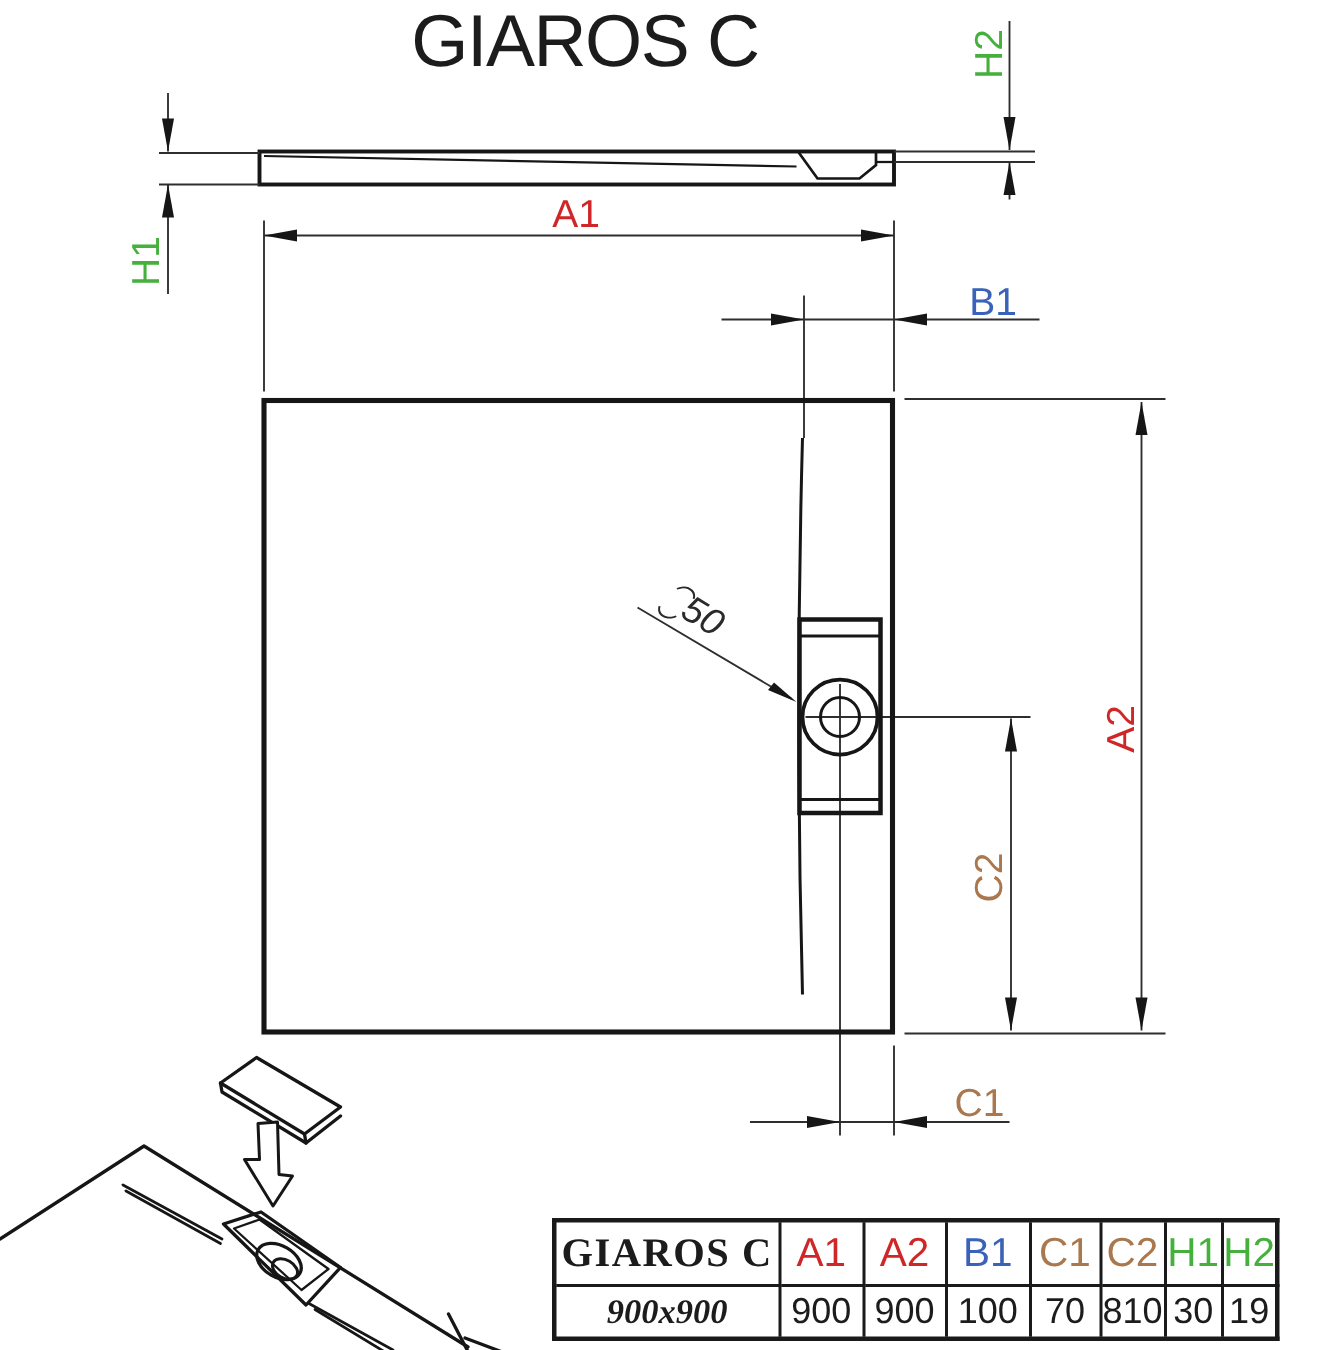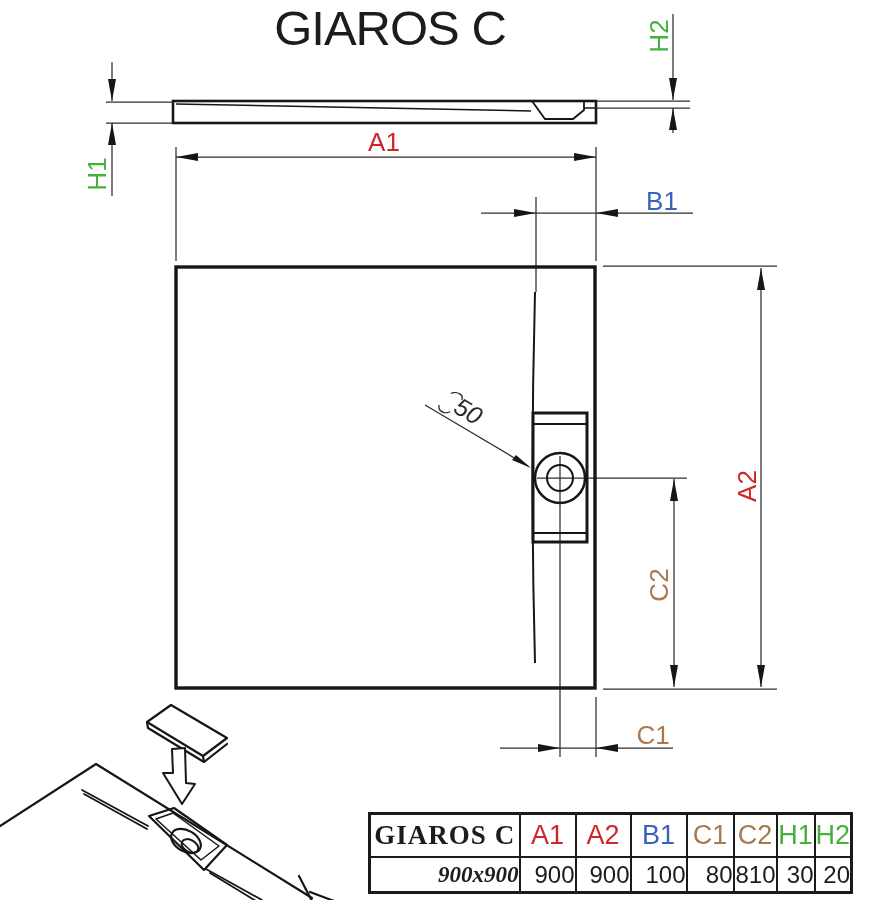--- a/index.html
+++ b/index.html
@@ -13,21 +13,21 @@
              text-align:center;font-size:26px;font-weight:400;}
   .rot{transform:rotate(-90deg);}
   .drain-label{position:absolute;left:424px;top:392px;width:76px;height:30px;
                line-height:30px;text-align:center;font-size:25px;font-style:italic;
                color:#2a2a2a;transform:rotate(31deg);}
   .spec-table{position:absolute;left:368px;top:812px;border-collapse:collapse;
               table-layout:fixed;border:3px solid #1a1a1a;}
   .spec-table td{border:2px solid #1a1a1a;text-align:center;vertical-align:middle;
                  padding:0;color:#1c1c1c;}
   .spec-table tr.hdr td{height:41px;font-size:27px;}
-  .spec-table tr.val td{height:33px;font-size:24px;text-align:right;}
+  .spec-table tr.val td{height:33px;font-size:24px;}
   .cell-model{font-family:"Liberation Serif",serif;font-weight:bold;font-size:27px !important;letter-spacing:1px;}
   .cell-size{font-family:"Liberation Serif",serif;font-weight:bold;font-style:italic;font-size:23px !important;}
 </style>
 </head>
 <body>
 
 <div class="stage">
 
   <svg width="880" height="900" viewBox="0 0 880 900">
 
@@ -162,21 +162,21 @@
       <td style="color: rgb(169, 120, 79);">C1</td>
       <td style="color: rgb(169, 120, 79);">C2</td>
       <td style="color: rgb(69, 177, 60);">H1</td>
       <td style="color: rgb(69, 177, 60);">H2</td>
     </tr>
     <tr class="val">
       <td class="cell-size">900x900</td>
       <td>900</td>
       <td>900</td>
       <td>100</td>
-      <td>80</td>
+      <td>70</td>
       <td>810</td>
       <td>30</td>
-      <td>20</td>
+      <td>19</td>
     </tr>
   </tbody>
     </table>
 
 </div>
 
 </body></html>

